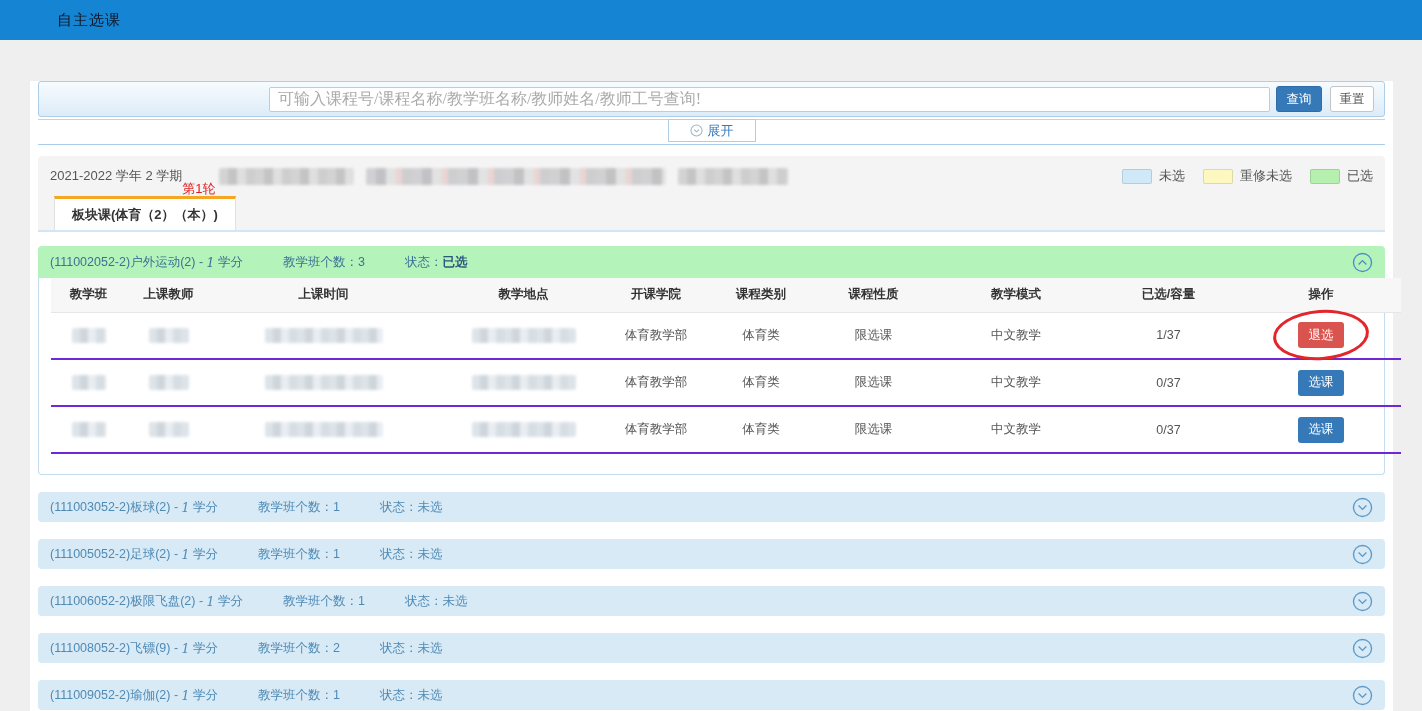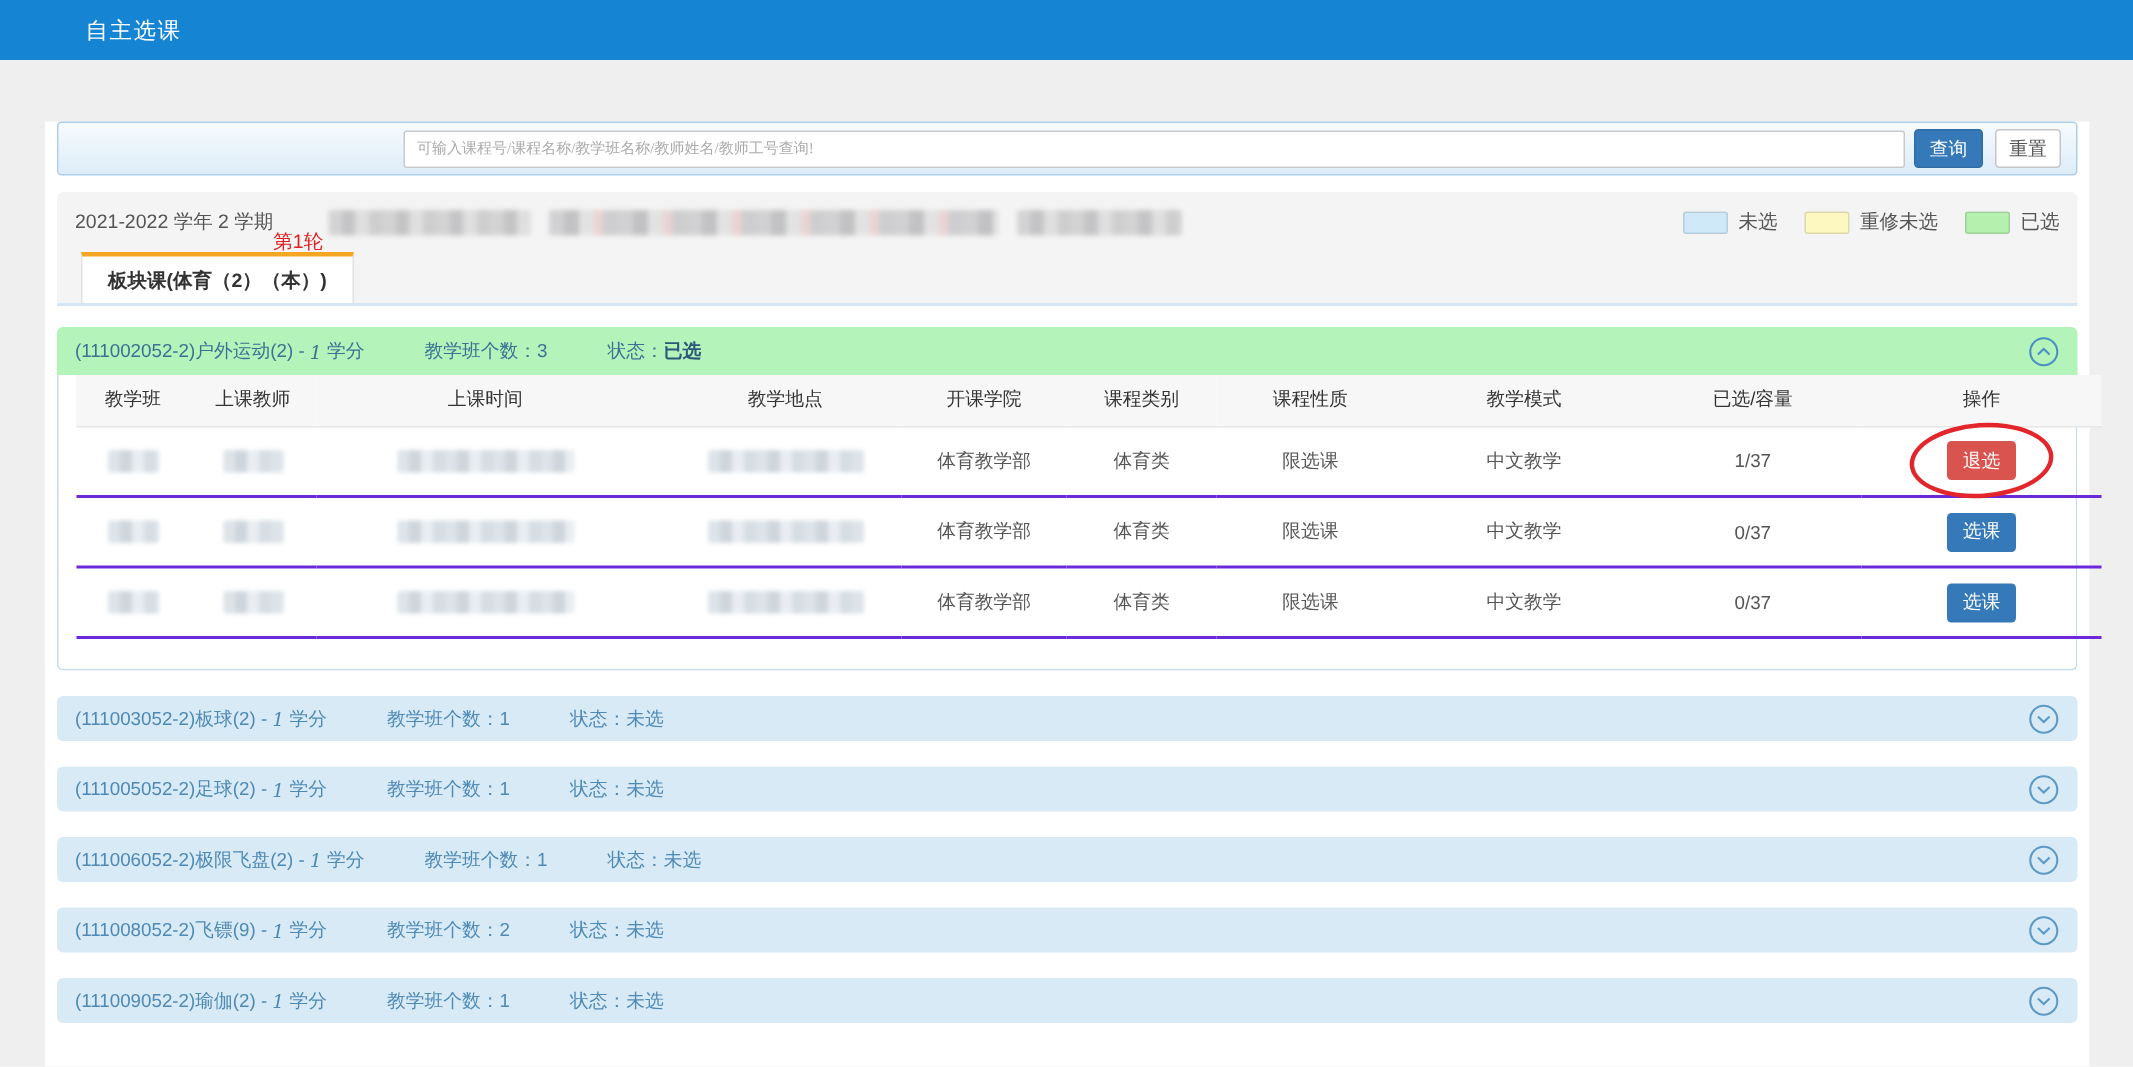--- a/index.html
+++ b/index.html
@@ -1,31 +1,31 @@
 <!DOCTYPE html>
 <html style="--header-bg: #1585d3; --accent: #3579b8; --selected-green: #b4f4bb; --unselected-blue: #d7eaf6; --withdraw-red: #d9534f; --tab-accent: #f5a623; --annot-red: #e3262c;"><head>
 <meta charset="utf-8">
 <style>
   * { margin:0; padding:0; box-sizing:border-box; }
   html,body { width:1422px; height:711px; overflow:hidden;
     font-family:"Liberation Sans","DejaVu Sans",sans-serif; background:#efeff0; }
 
   
   .topbar { height:40px; background:var(--header-bg,#1585d3); display:flex; align-items:center; }
-  .topbar .title { color:#ffffff; font-size:15px; margin-left:57px; letter-spacing:1px; }
+  .topbar .title { color:#0f172a; font-size:15px; margin-left:57px; letter-spacing:1px; }
 
   
   .main { margin:15px 29px 0 30px; width:1363px; height:656px; background:#fff;
     padding:0 8px; position:relative; }
 
   
   .filter-box { margin-top:41px; height:36px; border:1px solid #aecde6; border-radius:3px;
     background:linear-gradient(#f6fbfe,#ddecf8); display:flex; align-items:center; padding-right:10px; }
   .search-input { margin-left:230px; flex:1; height:25px; border:1px solid #c9c9c9; border-radius:2px;
-    padding:0 8px; font-size:10px; color:#333; background:#fff;font-family:Liberation Serif, serif; }
+    padding:0 8px; font-size:16px; color:#333; background:#fff;font-family:Liberation Serif, serif; }
   .search-input::placeholder { color:#aaa; }
   .btn { height:26px; font-size:12.5px; border-radius:3px; cursor:pointer; border:1px solid transparent;text-align:center; }
   .btn-query { width:46px; margin-left:6px; background:var(--accent,#3579b8); color:#fff; border-color:#2f6da6; }
   .btn-reset { width:44px; margin-left:8px; background:#fff; color:#555; border:1px solid #c5c5c5; }
 
   .expand-strip { margin-top:2px; height:26px; position:relative; border-bottom:1px solid #a9cdea; }
   .expand-strip::before { content:""; position:absolute; left:0; right:0; top:0; height:1px; background:#b7d5ec; }
   .expand-tab { position:absolute; left:50%; transform:translateX(-50%); top:0; width:88px; height:23px;
     background:#fff; border:1px solid #aecde6; display:flex; align-items:center; justify-content:center;
     gap:5px; color:#3579b8; font-size:13px; cursor:pointer; }
@@ -59,21 +59,21 @@
   .card-head { height:32px; border-radius:4px 4px 0 0; display:flex; align-items:center;
     padding:12px 12px; font-size:12.5px; }
   .card-head.green { background:var(--selected-green,#b4f4bb); color:#3b7293; }
   .card-head .gap { margin-left:40px; }
   .card-head b { color:#2b5878; }
   .chev { margin-left:auto; display:flex; cursor:pointer; }
   .card-body { border:1px solid #c4dcee; border-top:none; border-radius:0 0 4px 4px;
     background:#fff; padding:0 12px 20px 12px; }
 
   table.classes { width:100%; border-collapse:collapse; table-layout:fixed; font-size:12.5px; color:#555; }
-  table.classes th { height:34px; font-weight:normal; color:#333; background:#f7f7f7;
+  table.classes th { height:34px; font-weight:bold; color:#333; background:#f7f7f7;
     border-bottom:1px solid #e6e6e6; text-align:center; }
   table.classes td { height:47px; border-bottom:2px solid #6d28d9; text-align:center; }
   th.al, td.al { text-align:left; padding-left:20px; }
   th.al2, td.al2 { text-align:left; padding-left:30px; }
   .blur-block { display:inline-block; height:15px; border-radius:2px;
     background:repeating-linear-gradient(90deg,#d5dde3 0 8px,#c3ccd4 8px 16px,#e4e9ee 16px 24px,#cdd6dd 24px 32px);
     filter:blur(1.5px); opacity:.8; vertical-align:middle; }
   .bb1 { width:34px; } .bb2 { width:40px; } .bb3 { width:118px; } .bb4 { width:104px; }
 
   .btn-act { width:46px; height:26px; border:none; border-radius:3px; color:#fff; font-size:12.5px; cursor:pointer; }
@@ -100,20 +100,29 @@
 <div class="topbar">
   <span class="title">自主选课</span>
 </div>
 
 <div class="main">
 
   <div class="filter-box">
     <input class="search-input" type="text" placeholder="可输入课程号/课程名称/教学班名称/教师姓名/教师工号查询!" style="">
     <button class="btn btn-query">查询</button>
     <button class="btn btn-reset">重置</button>
+  </div>
+  <div class="expand-strip">
+    <div class="expand-tab">
+      <svg class="circ" width="13" height="13" viewBox="0 0 20 20">
+        <circle cx="10" cy="10" r="8.5" fill="none" stroke="#9ab7cc" stroke-width="1.6"></circle>
+        <path d="M6.2 8.5 L10 12 L13.8 8.5" fill="none" stroke="#9ab7cc" stroke-width="1.6"></path>
+      </svg>
+      <span>展开</span>
+    </div>
   </div>
 
   <div class="sem-box">
     <div class="sem-row1">
       <span>2021-2022 学年 2 学期</span>
       <span class="round">第1轮</span>
       <span class="redact r1"></span>
       <span class="redact r2"></span>
       <span class="redact r3"></span>
       <div class="legend">

